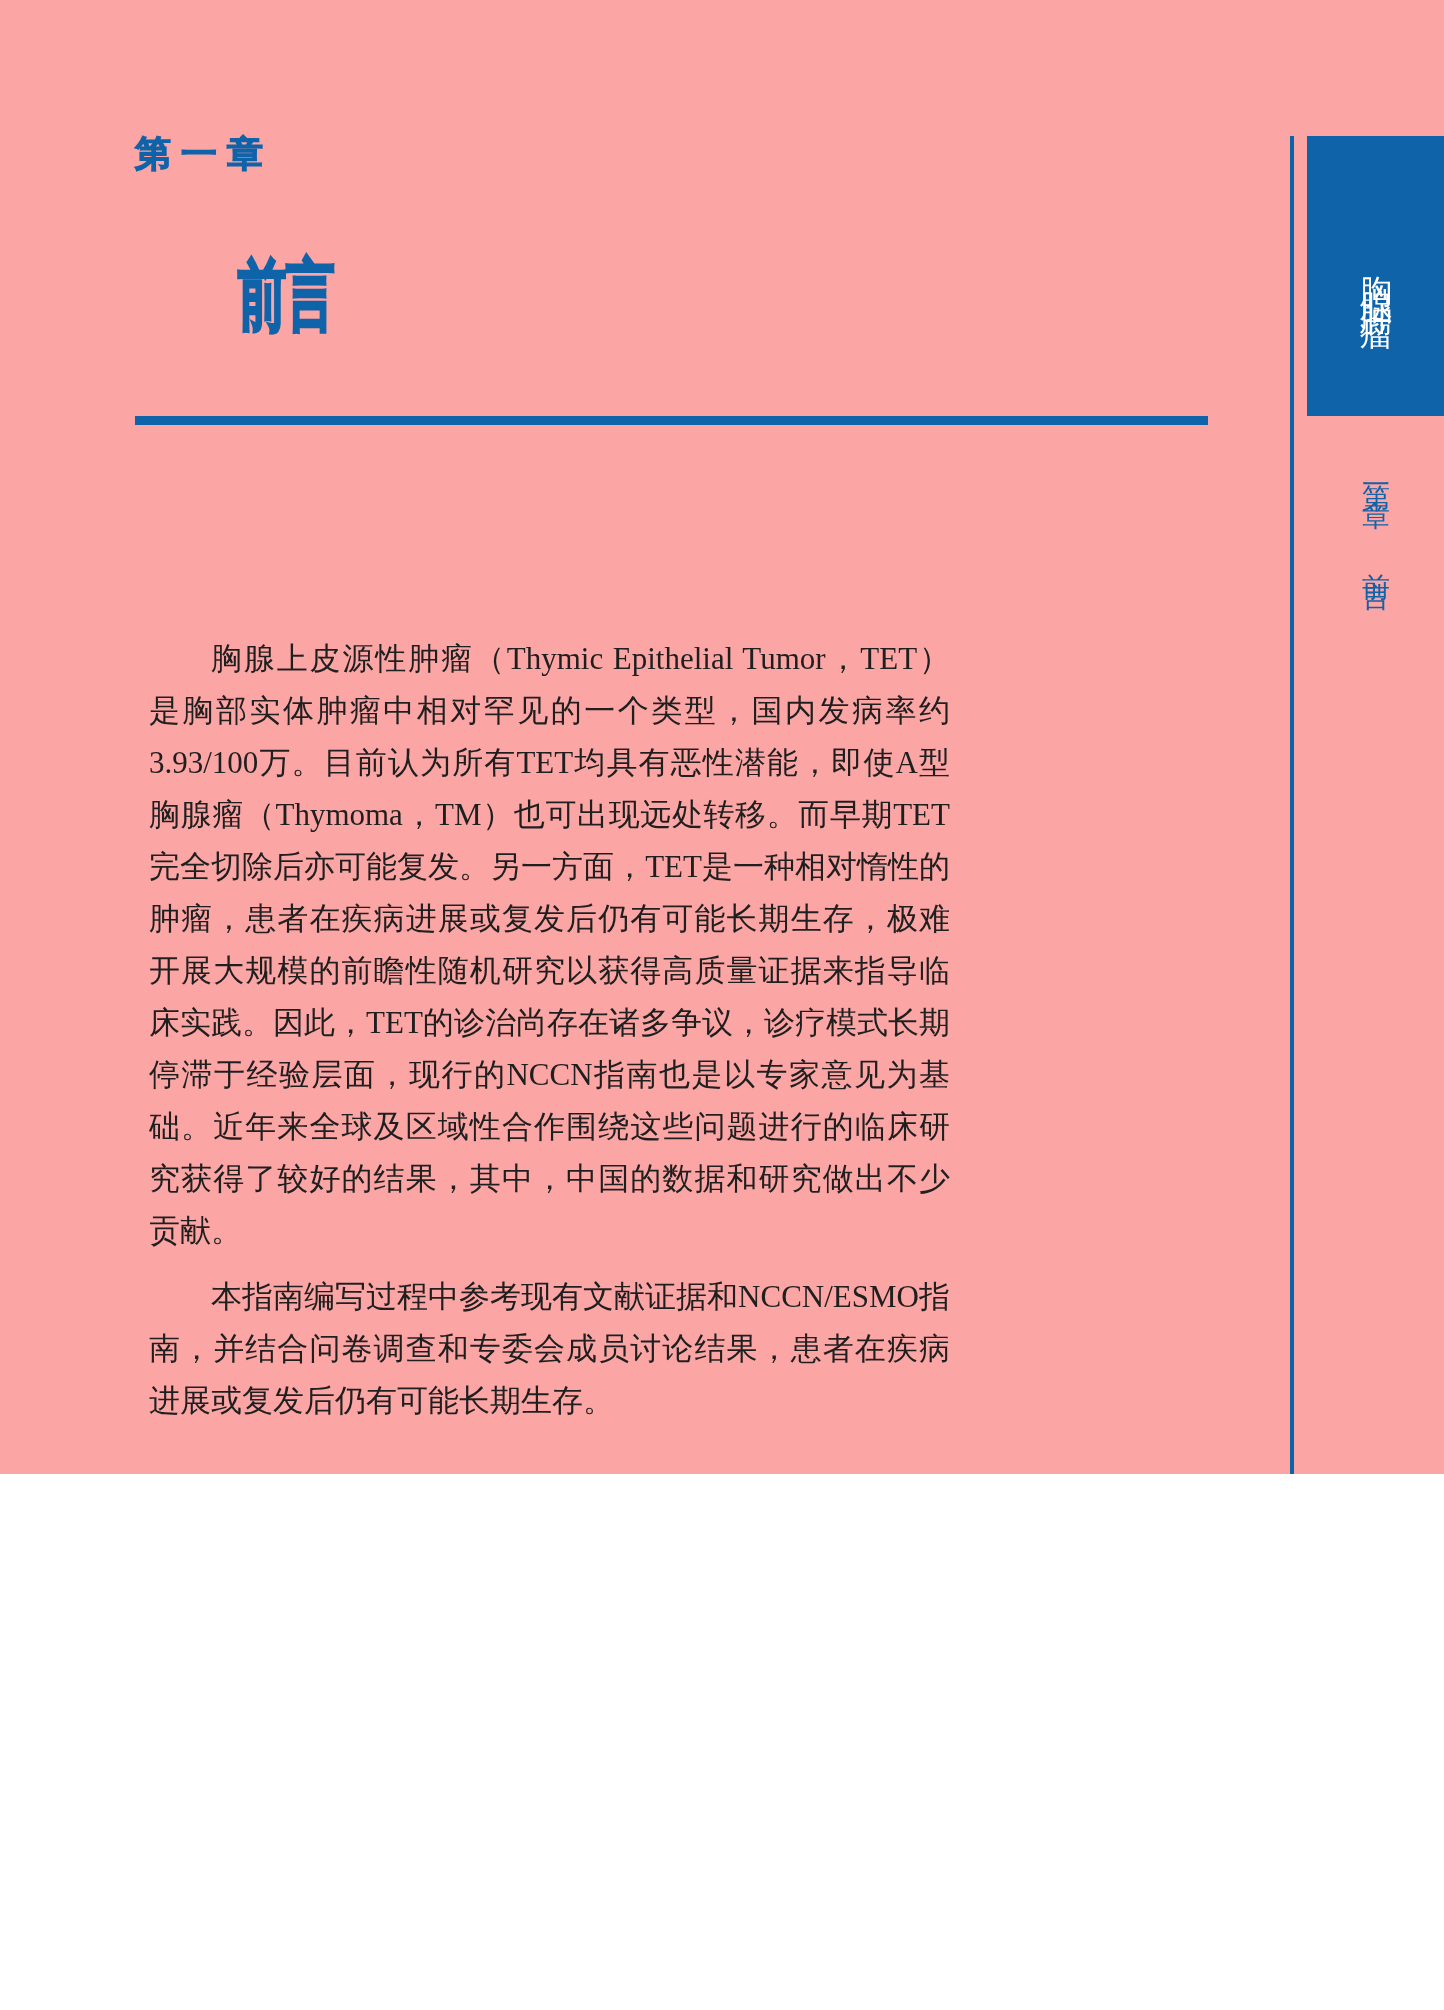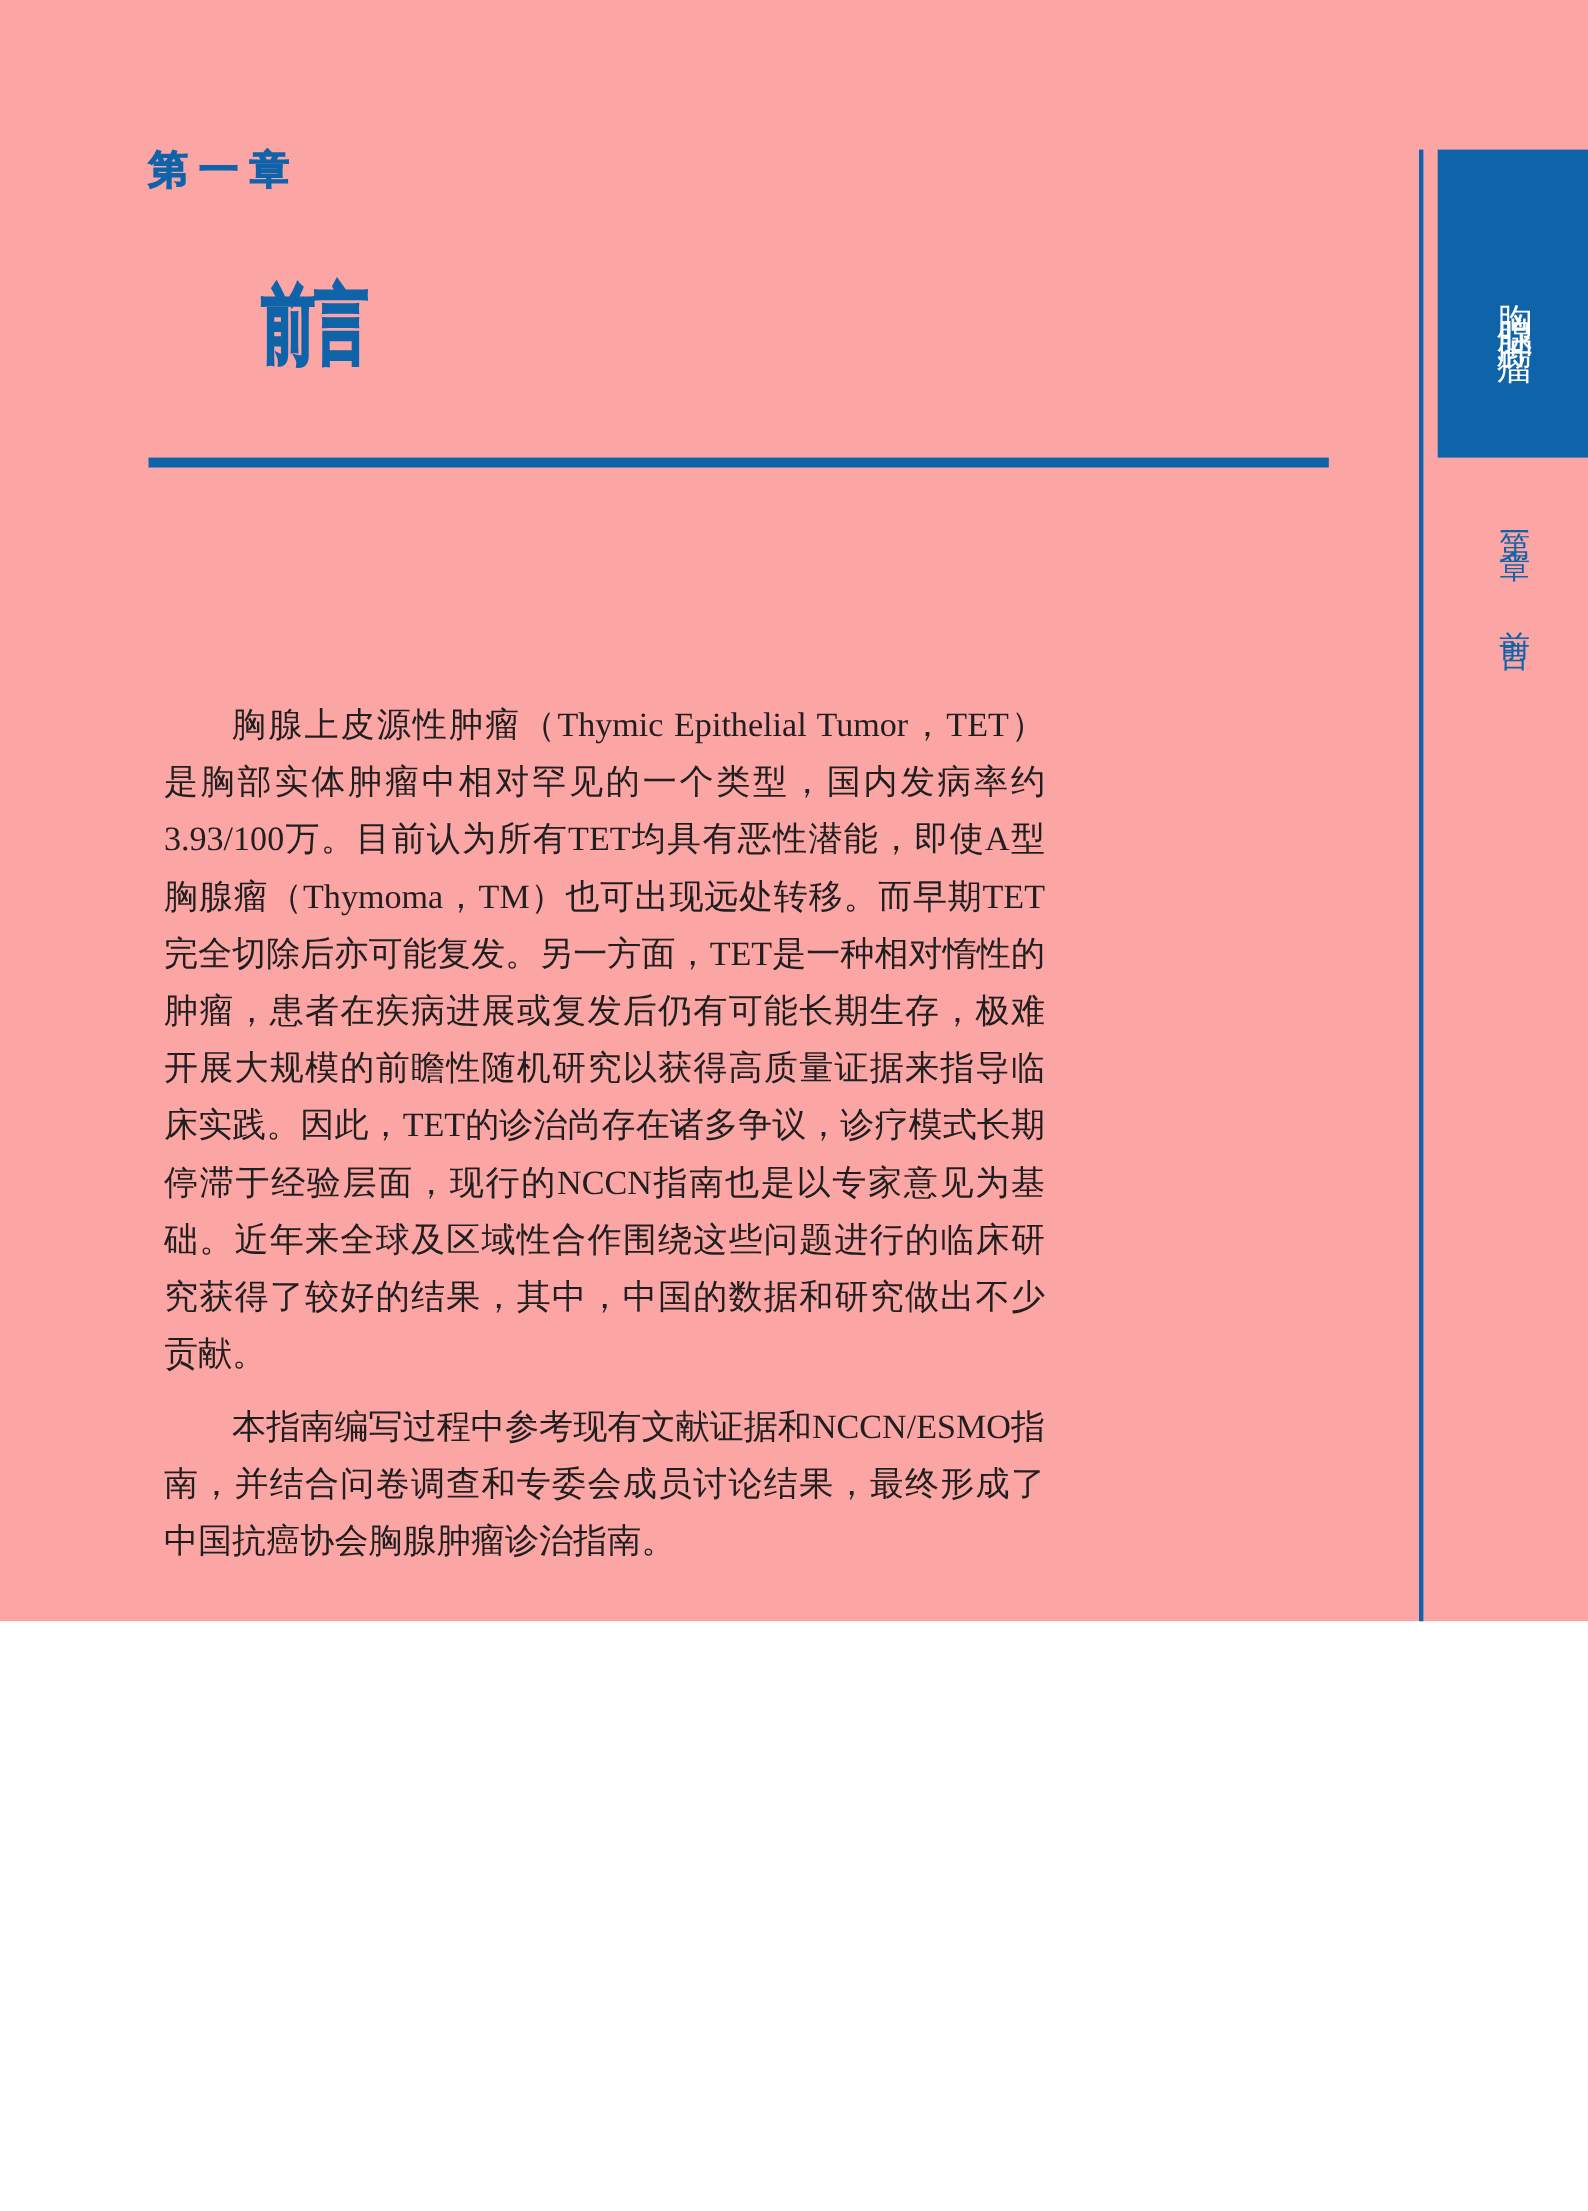--- a/index.html
+++ b/index.html
@@ -133,16 +133,16 @@
       <span class="section-ref">前言</span>
     </span>
   </div>
 
   <div class="pageno-box">
     <span class="num">631</span>
   </div>
 
   <div class="body-text">
     <p>胸腺上皮源性肿瘤（Thymic Epithelial Tumor，TET）是胸部实体肿瘤中相对罕见的一个类型，国内发病率约3.93/100万。目前认为所有TET均具有恶性潜能，即使A型胸腺瘤（Thymoma，TM）也可出现远处转移。而早期TET完全切除后亦可能复发。另一方面，TET是一种相对惰性的肿瘤，患者在疾病进展或复发后仍有可能长期生存，极难开展大规模的前瞻性随机研究以获得高质量证据来指导临床实践。因此，TET的诊治尚存在诸多争议，诊疗模式长期停滞于经验层面，现行的NCCN指南也是以专家意见为基础。近年来全球及区域性合作围绕这些问题进行的临床研究获得了较好的结果，其中，中国的数据和研究做出不少贡献。</p>
-    <p>本指南编写过程中参考现有文献证据和NCCN/ESMO指南，并结合问卷调查和专委会成员讨论结果，最终形成了中国抗癌协会胸腺肿瘤诊治指南。</p>
+    <p>本指南编写过程中参考现有文献证据和NCCN/ESMO指南，并结合问卷调查和专委会成员讨论结果，患者在疾病进展或复发后仍有可能长期生存。</p>
   </div>
 
 </div>
 
 </body></html>

